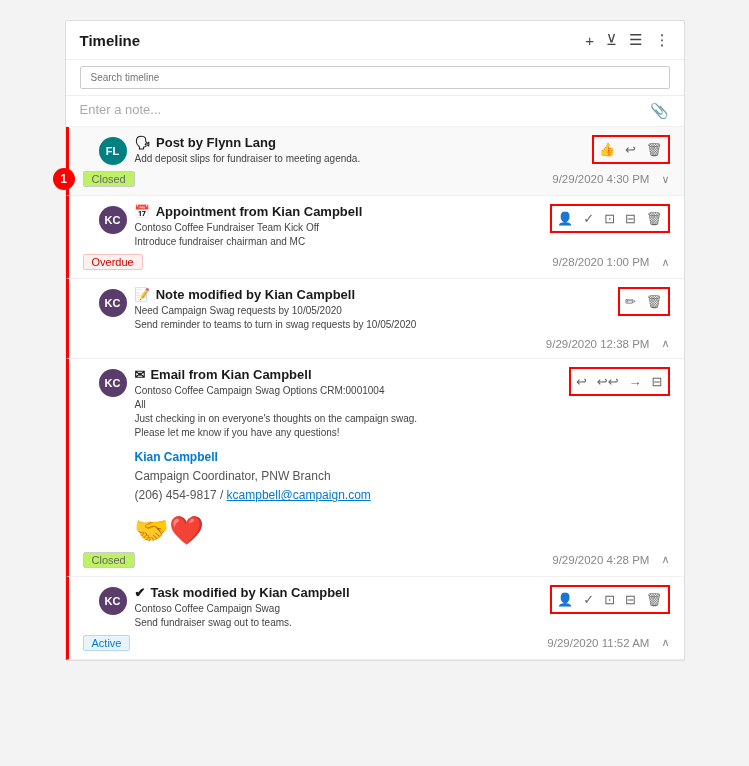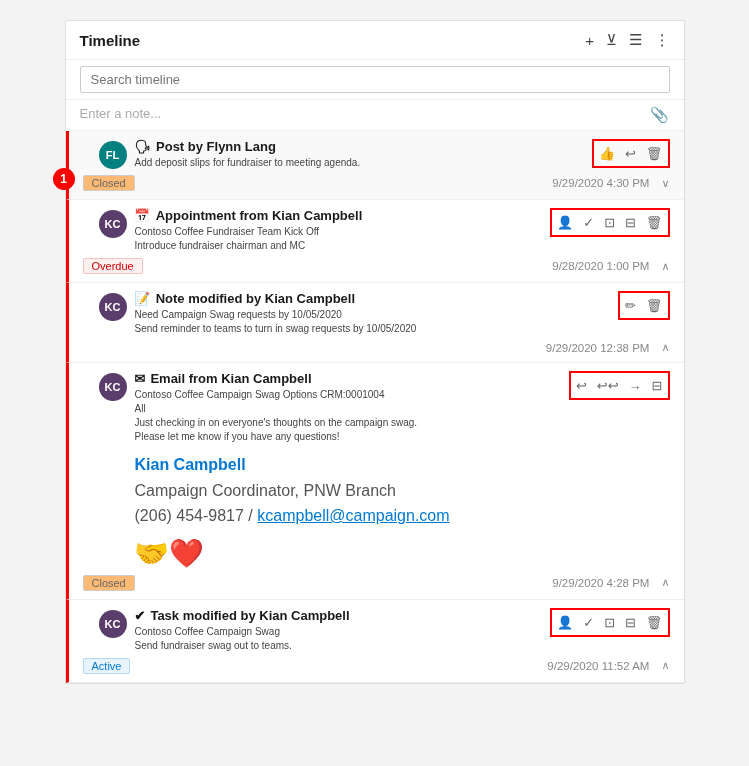--- a/index.html
+++ b/index.html
@@ -43,21 +43,21 @@
     }
     .search-bar {
       padding: 6px 14px;
       border-bottom: 1px solid #eee;
     }
     .search-bar input {
       width: 100%;
       border: 1px solid #ccc;
       border-radius: 2px;
       padding: 5px 10px;
-      font-size: 13px;
+      font-size: 10px;
       color: #333;
       outline: none;
     }
     .note-area {
       padding: 6px 14px;
       border-bottom: 1px solid #eee;
       display: flex;
       align-items: flex-start;
       justify-content: space-between;
     }
@@ -138,34 +138,34 @@
       margin-top: 5px;
     }
     .status-badge {
       display: inline-block;
       padding: 1px 8px;
       font-size: 11px;
       border-radius: 2px;
       border: 1px solid #ccc;
       color: #555;
     }
-    .status-closed { background: #fdba74; color: #666; border-color: #ccc; }
+    .status-closed { background: #bef264; color: #666; border-color: #ccc; }
     .status-overdue { background: #fff0f0; color: #c00; border-color: #f5c2c2; }
     .status-active { background: #e8f4fd; color: #0078d4; border-color: #b3d9f7; }
     .item-timestamp {
       font-size: 11.5px;
       color: #888;
       display: flex;
       align-items: center;
       gap: 12px;
     }
     .chevron { font-size: 11px; color: #888; cursor: pointer; }
     .sig-block {
       margin-top: 8px;
-      font-size: 16px;
+      font-size: 12px;
       line-height: 1.6;
     }
     .sig-name { color: #0078d4; font-weight: 600; }
     .sig-title { color: #555; }
     .sig-address { color: #555; }
     .sig-contact { color: #555; }
     .sig-email { color: #0078d4; text-decoration: underline; cursor: pointer; }
     .email-image {
       margin-top: 8px;
       font-size: 28px;

